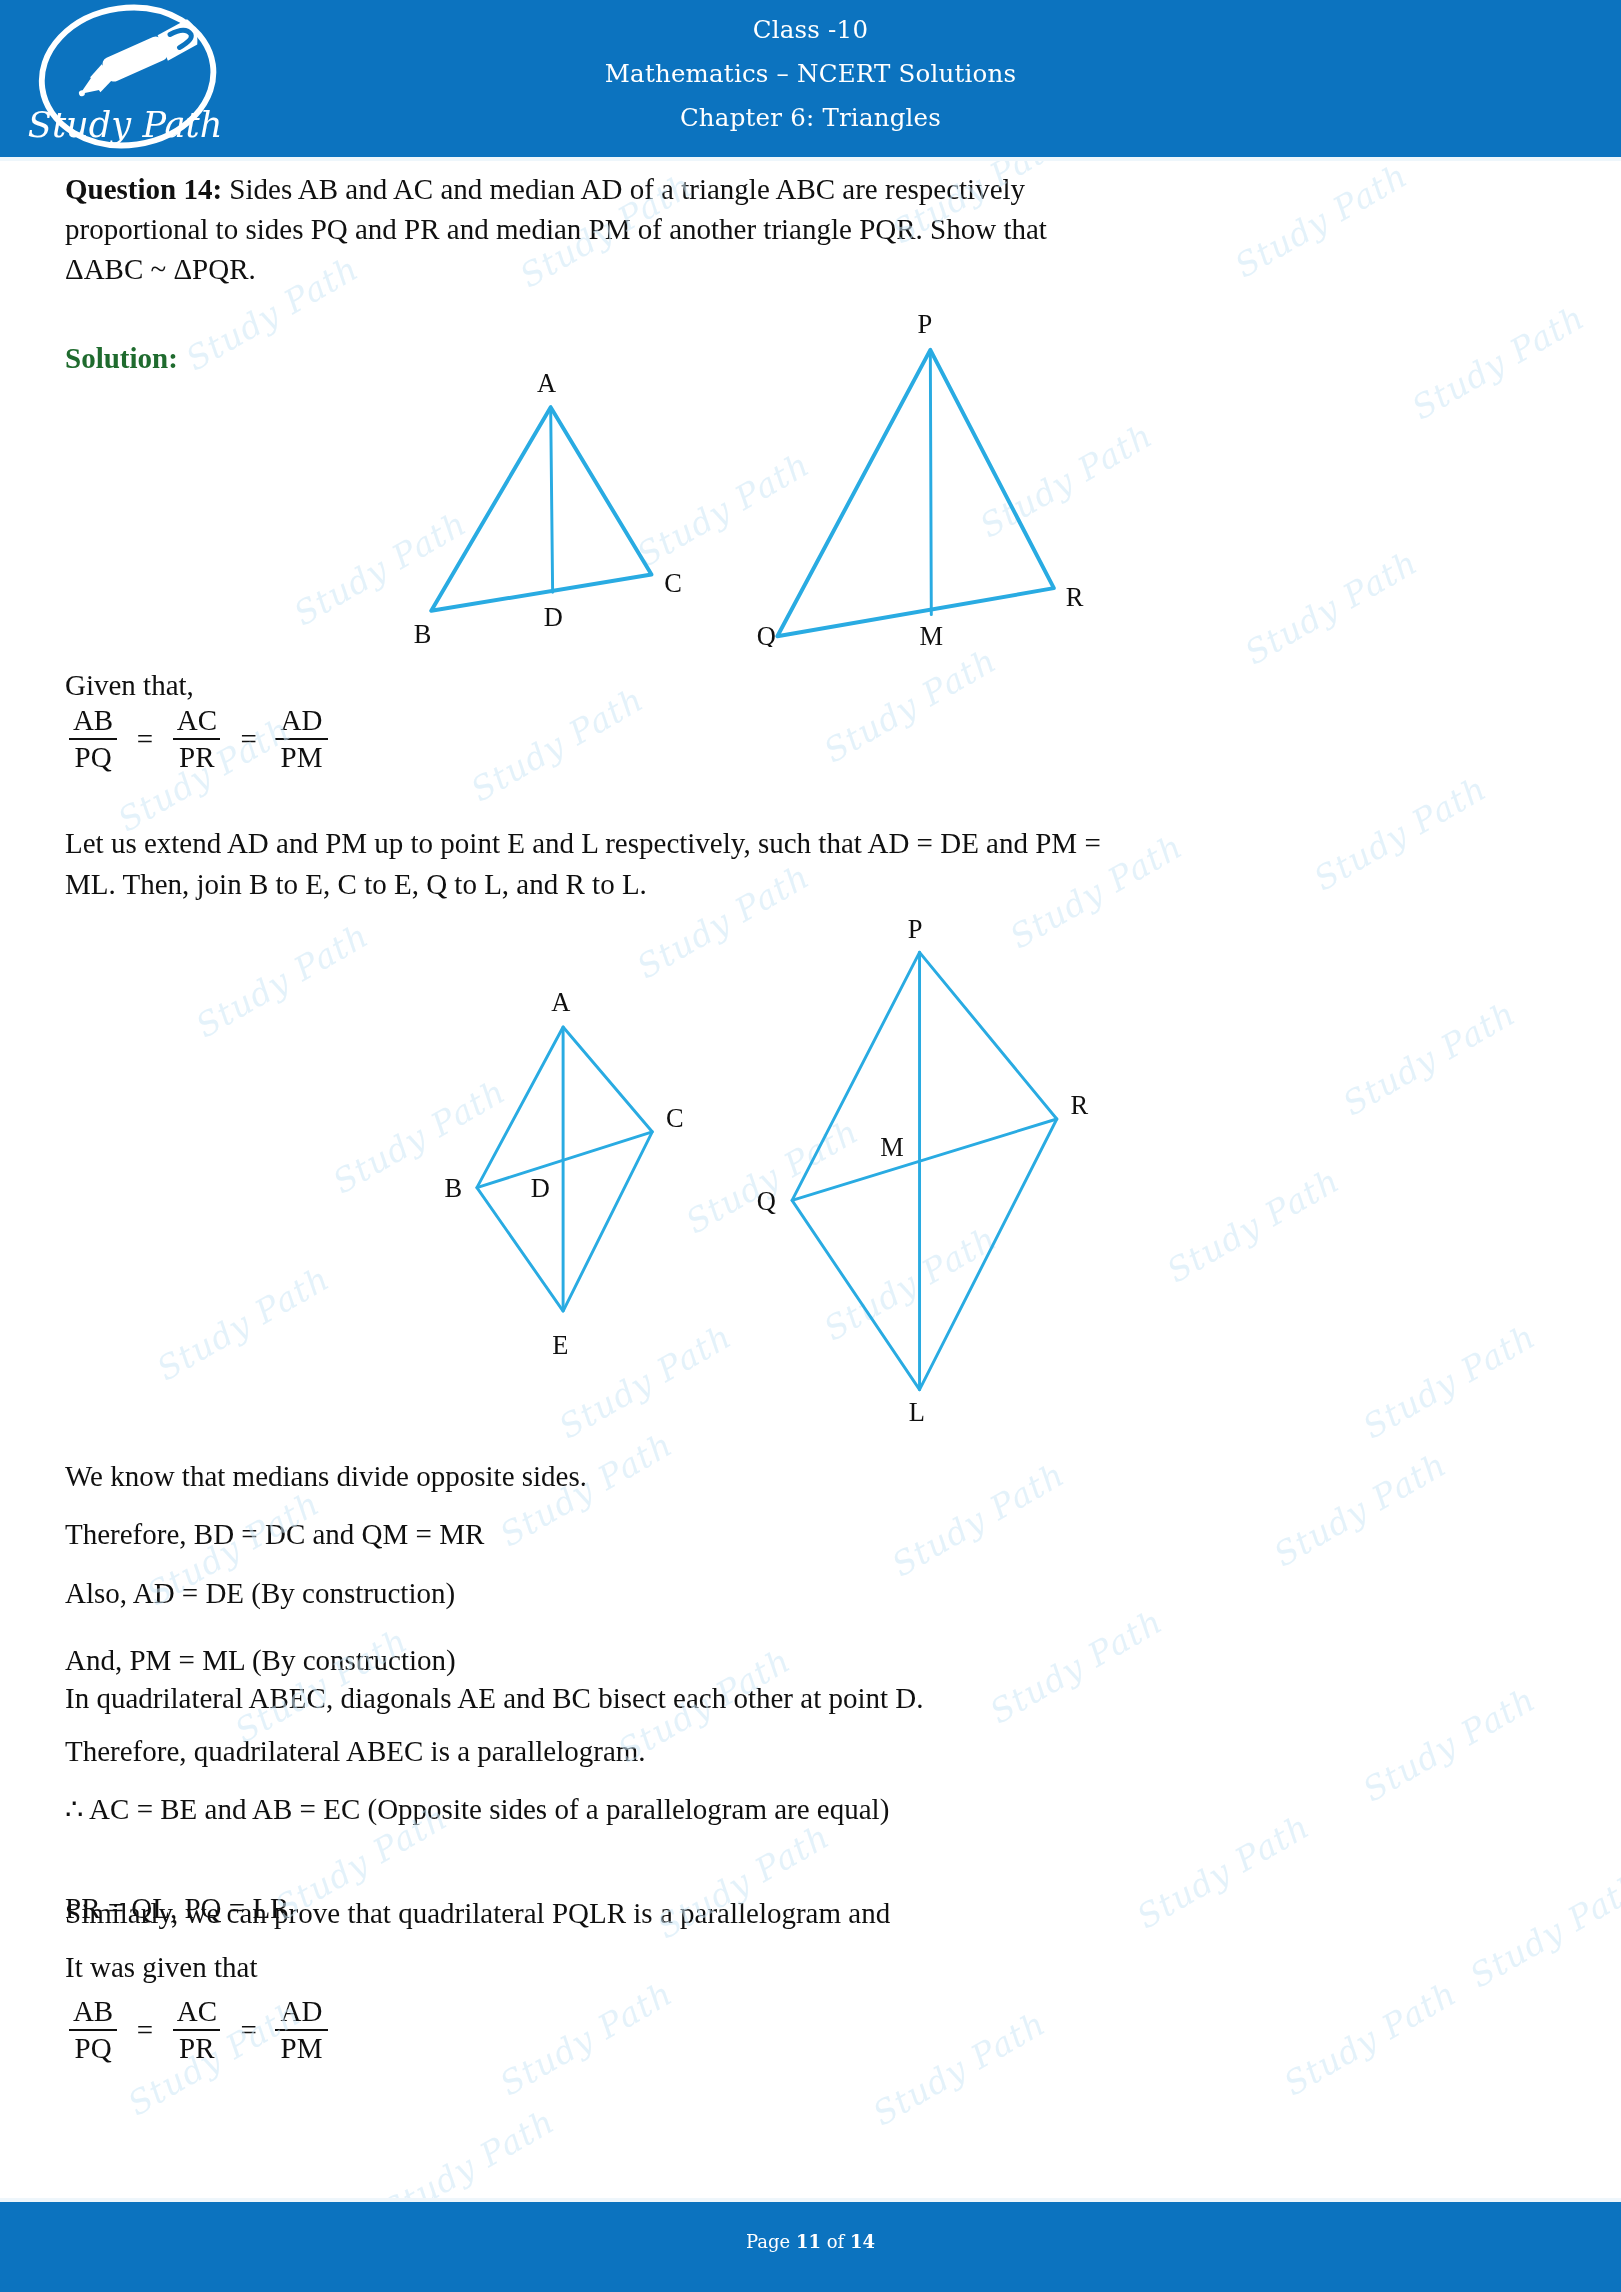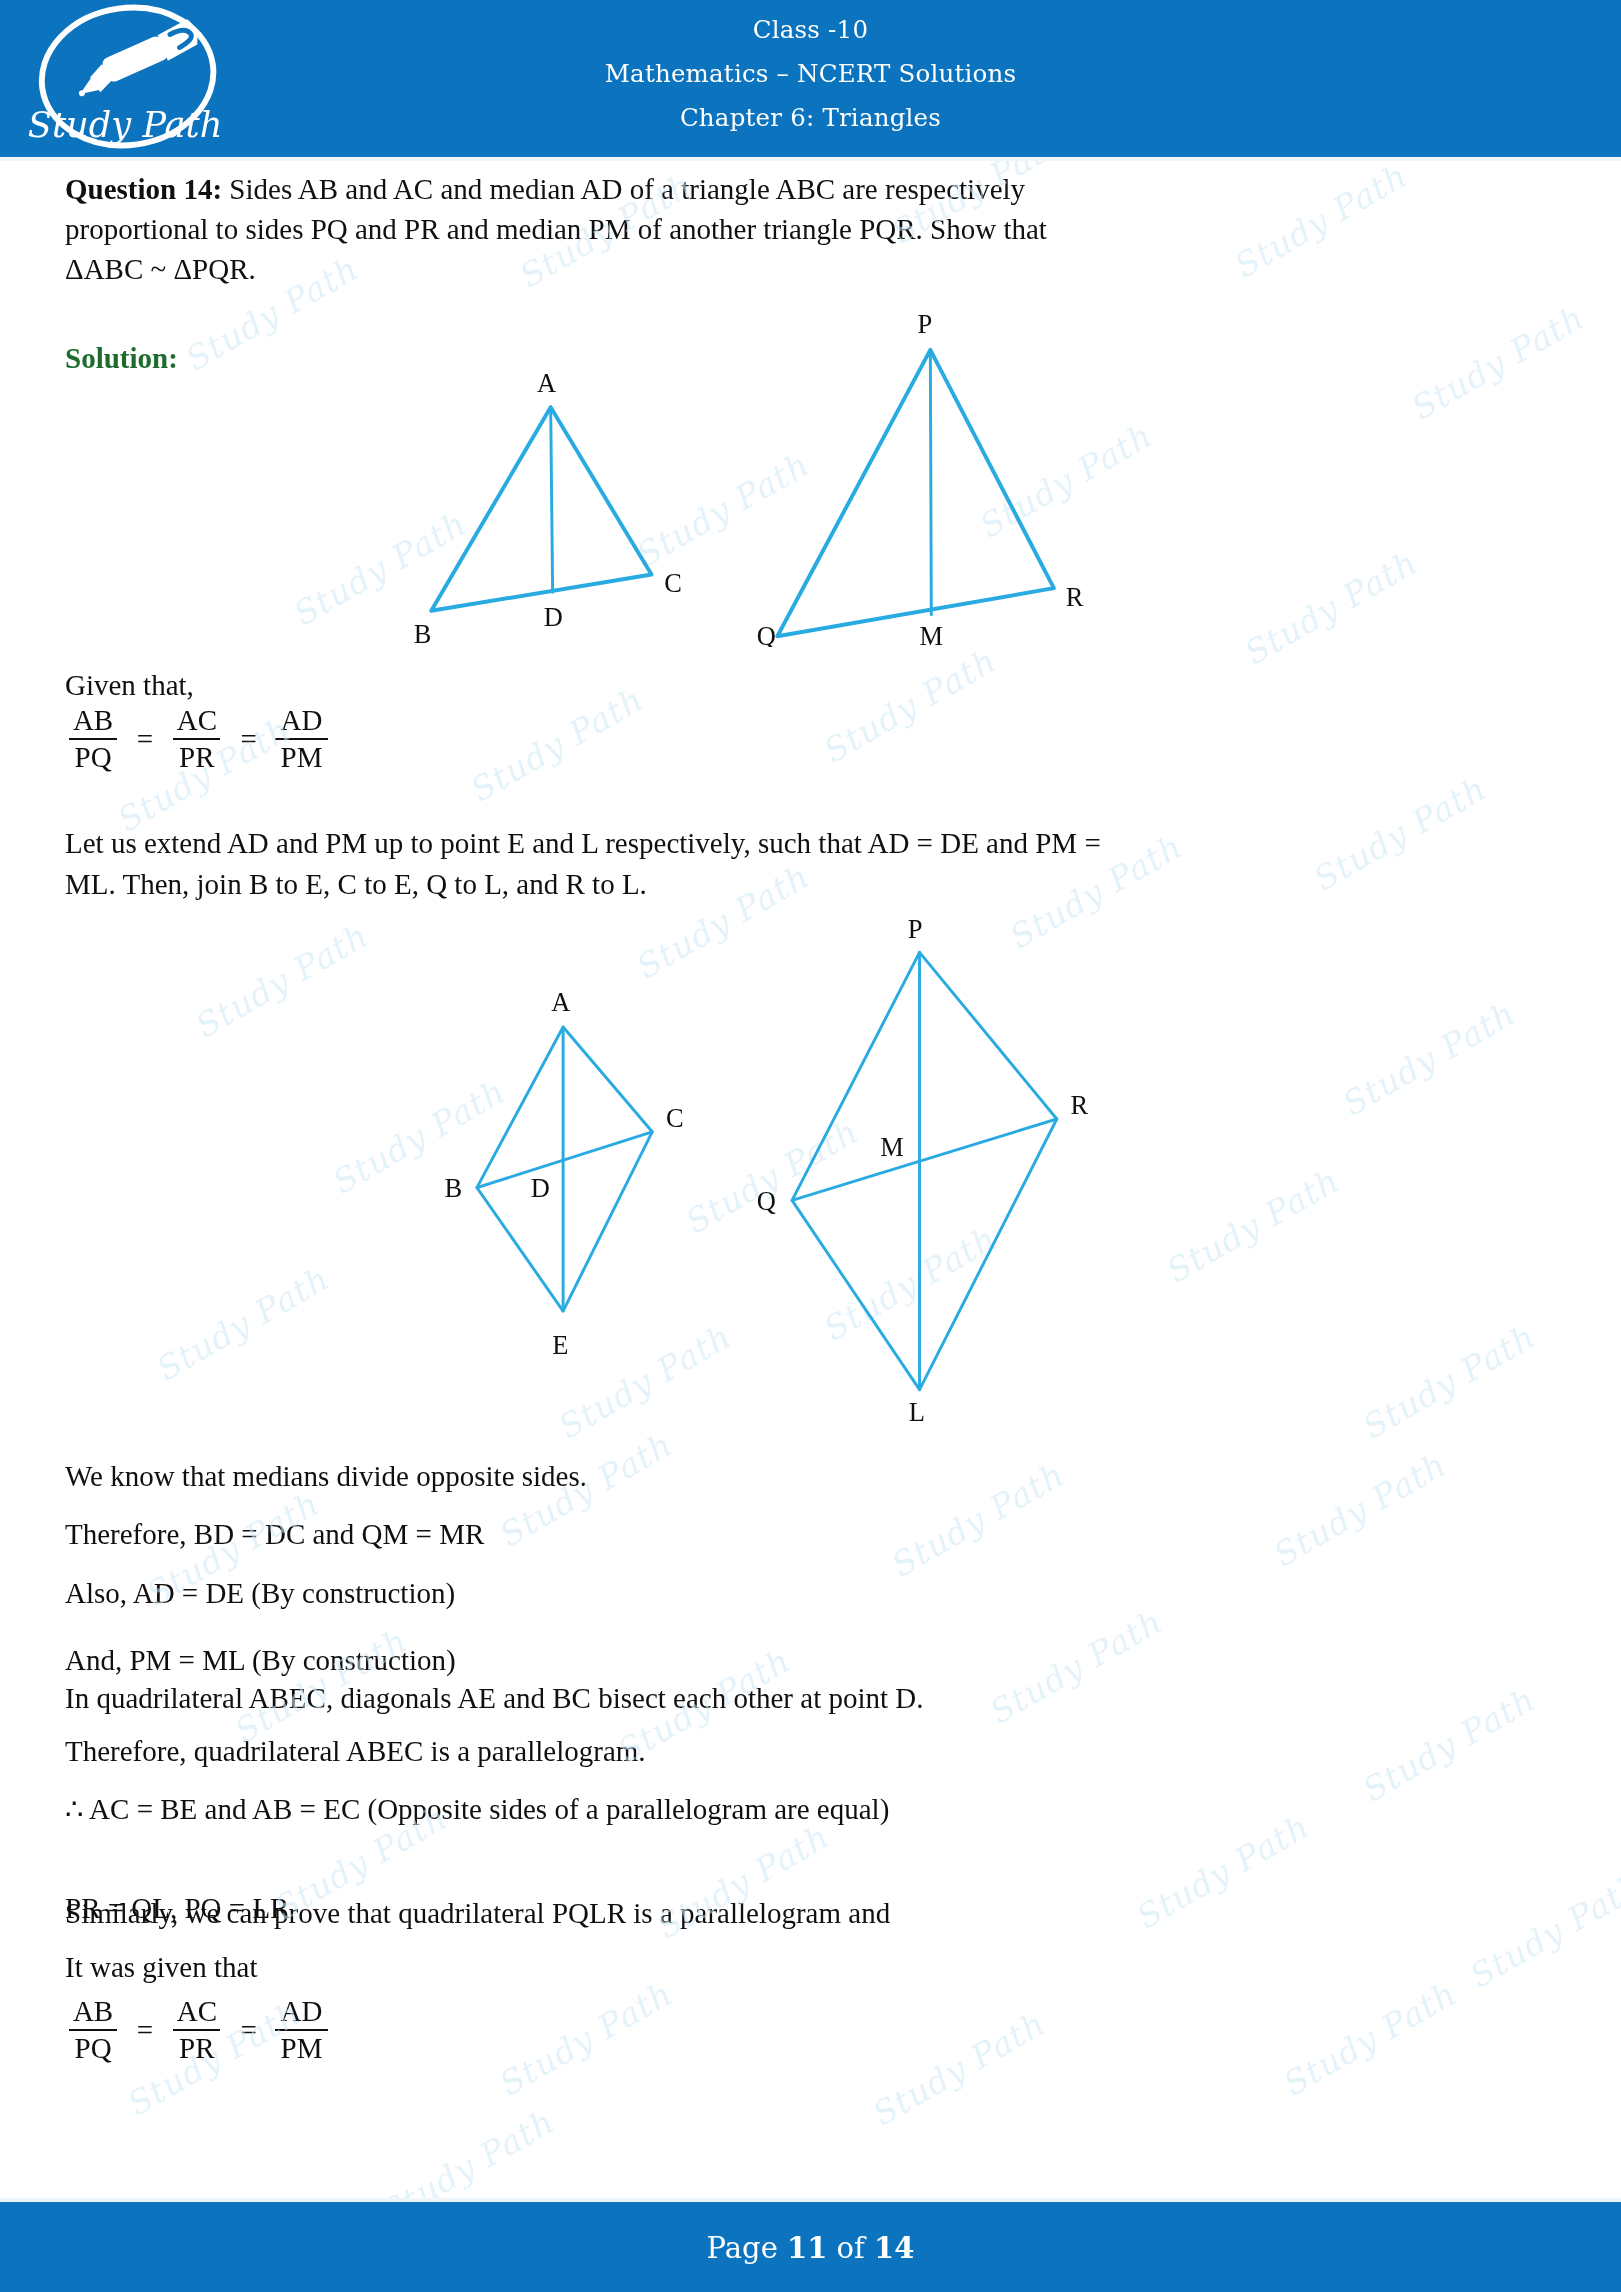--- a/index.html
+++ b/index.html
@@ -143,21 +143,21 @@
     z-index: 3;
   }
   .footer-text {
     position: absolute;
     left: 0;
     top: 2231px;
     width: 1621px;
     text-align: center;
     color: #ffffff;
     font-family: "DejaVu Serif", serif;
-    font-size: 29px;
+    font-size: 18px;
     z-index: 4;
   }
   .footer-text b { font-weight: bold; }
 </style>
 </head>
 <body>
 
 <div class="page">
 
   <div class="watermark-layer">

